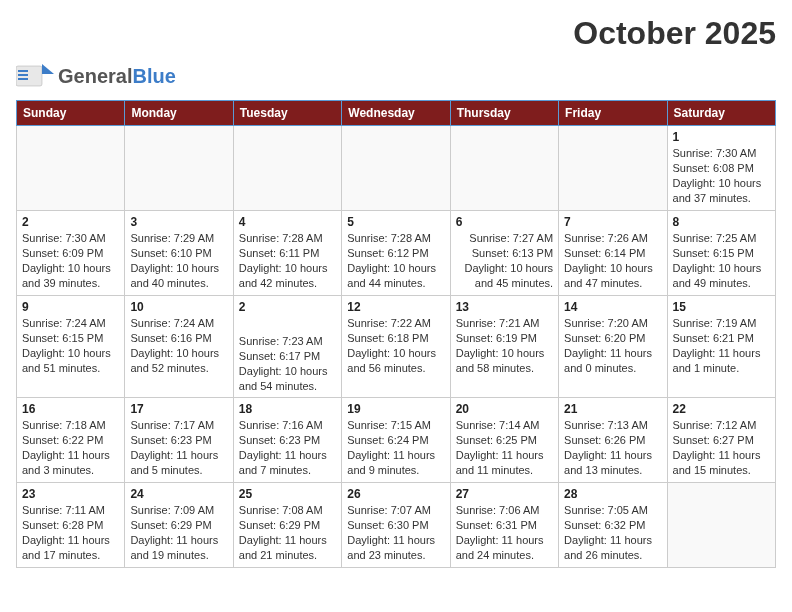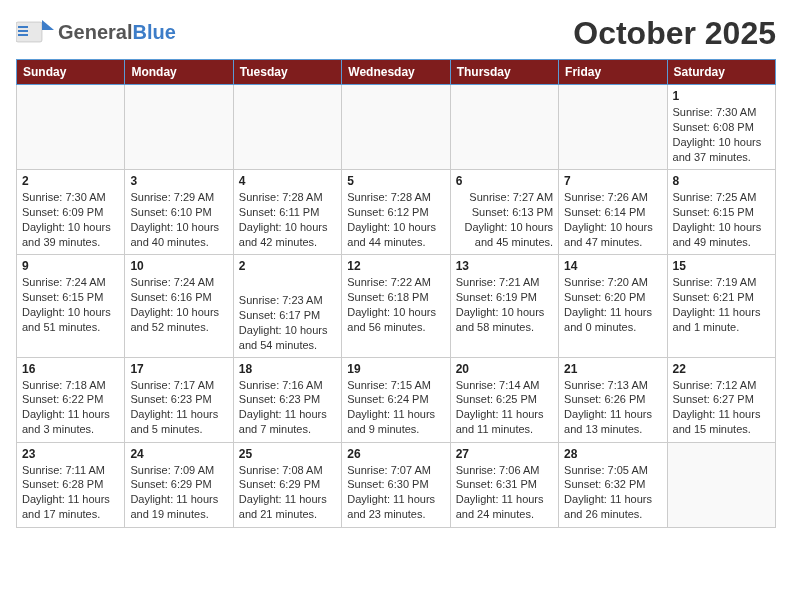--- a/index.html
+++ b/index.html
@@ -13,20 +13,21 @@
     .header {
       display: flex;
       justify-content: space-between;
       align-items: flex-start;
       margin-bottom: 8px;
     }
     .logo {
       display: flex;
       flex-direction: column;
       align-items: flex-start;
+      margin-top: 44px;
     }
     .logo-row {
       display: flex;
       align-items: center;
       gap: 4px;
     }
     .title-block {
       text-align: right;
     }
     .month-title {

